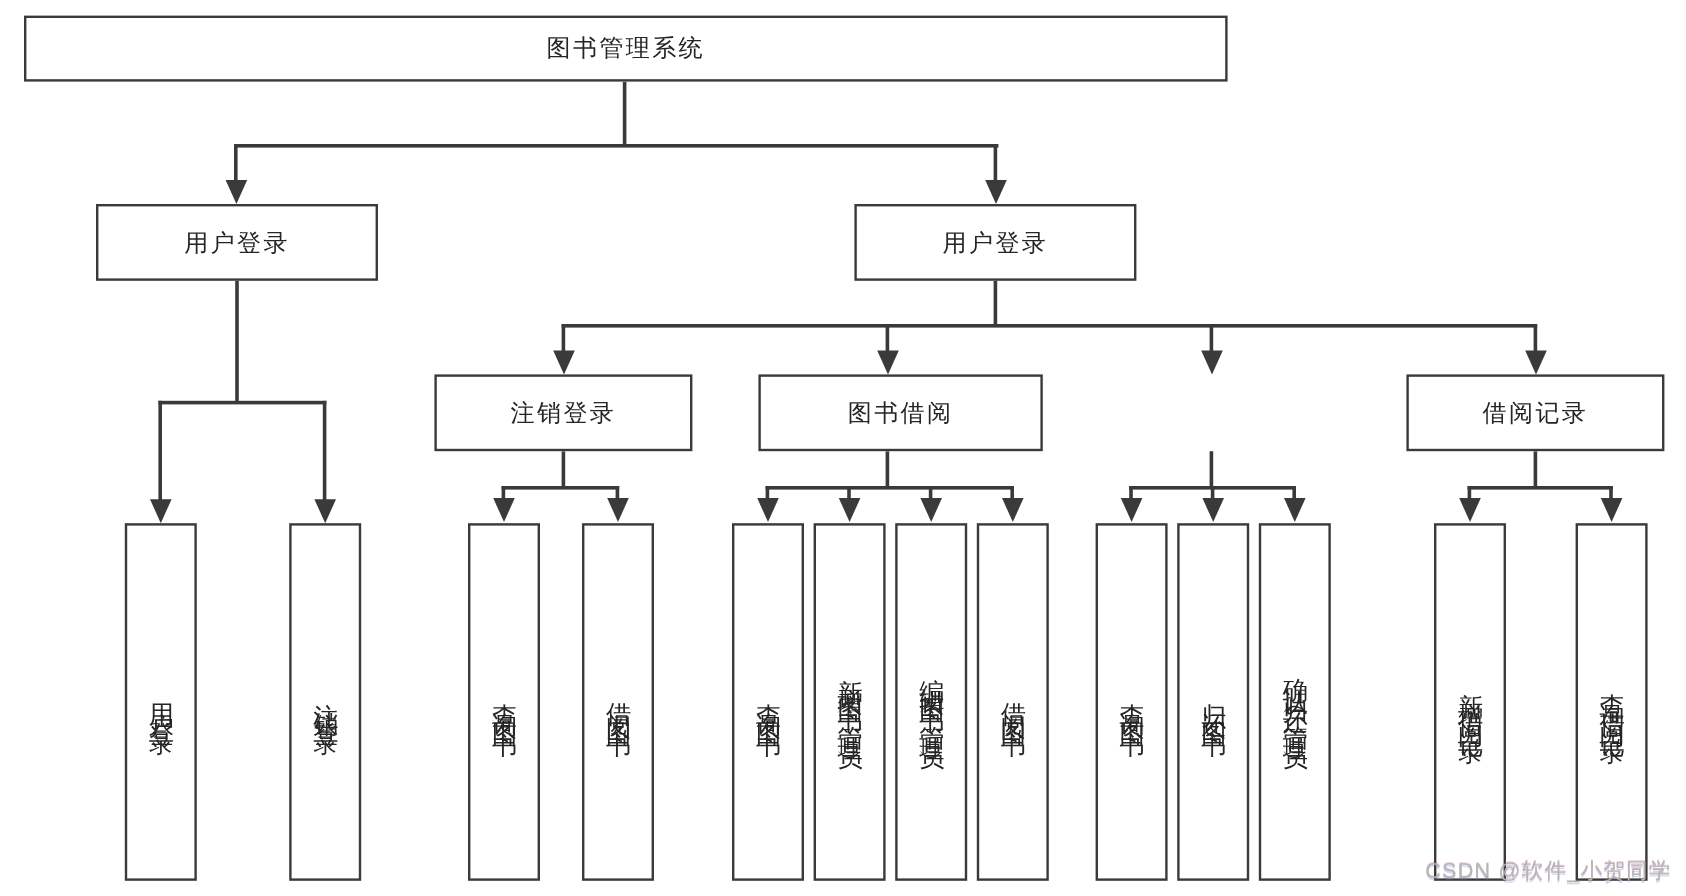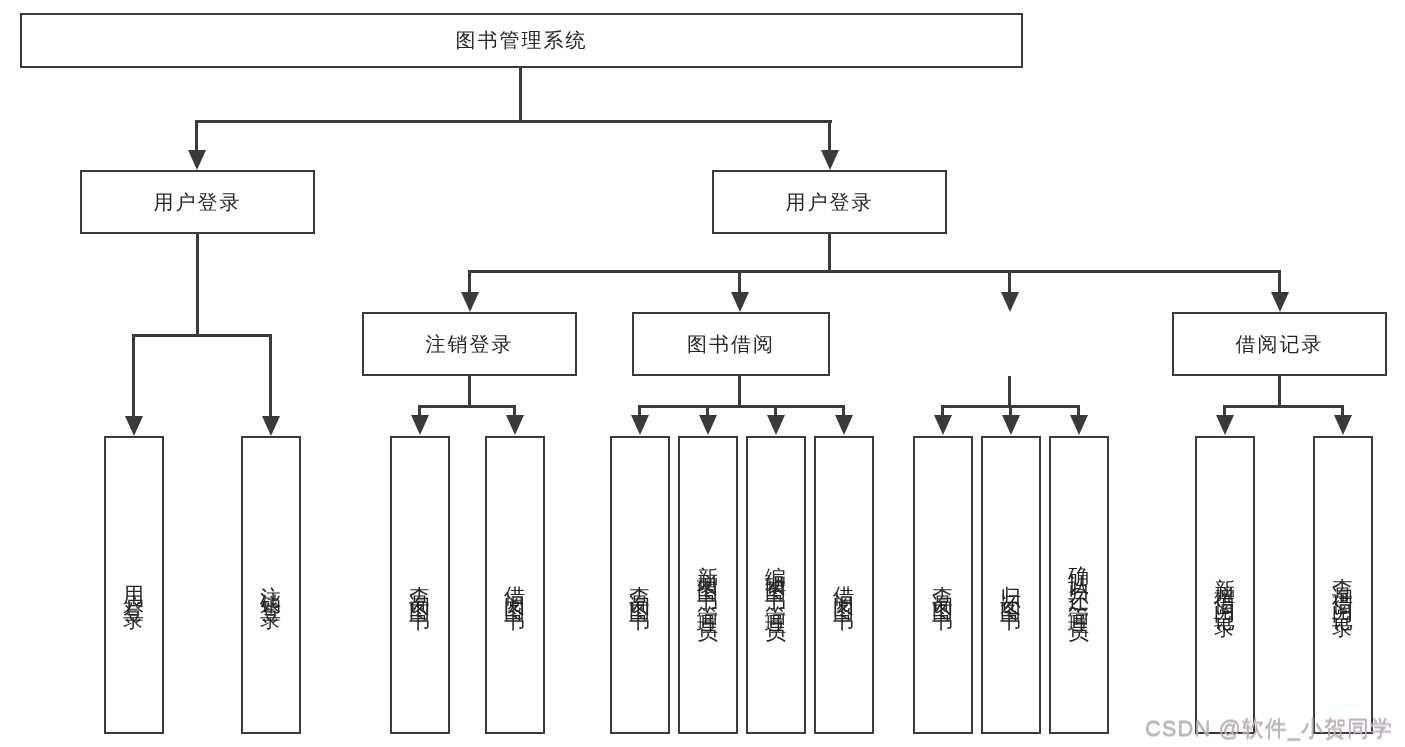--- a/index.html
+++ b/index.html
@@ -60,21 +60,21 @@
     width:0;height:0;
     border-left:9px solid transparent;
     border-right:9px solid transparent;
     border-top:20px solid var(--line);
     z-index:1;
   }
   .watermark{
     position:absolute;
     top:714px;
     right:12px;
-    font-size:22px;
+    font-size:18px;
     letter-spacing:1px;
     color:var(--watermark);
     text-shadow:0 -1px 0 rgba(220,90,80,0.30), 0 1px 0 rgba(90,110,220,0.28);
     z-index:3;
     white-space:nowrap;
   }
 </style>
 </head>
 <body>
 
@@ -87,21 +87,21 @@
   <div class="box" style="left:80px;top:170px;width:235px;height:64px">
     <span class="lbl">用户登录</span>
   </div>
   <div class="box" style="left:712px;top:170px;width:235px;height:64px">
     <span class="lbl">用户登录</span>
   </div>
 
   <div class="box" style="left:362px;top:312px;width:215px;height:64px">
     <span class="lbl">注销登录</span>
   </div>
-  <div class="box" style="left:632px;top:312px;width:198px;height:64px">
+  <div class="box" style="left:632px;top:312px;width:237px;height:64px">
     <span class="lbl">图书借阅</span>
   </div>
   <div class="box" style="left:1172px;top:312px;width:215px;height:64px">
     <span class="lbl">借阅记录</span>
   </div>
 
   <div class="box leaf" style="left:104px;top:436px;width:60px;height:298px">
     <span class="lbl">用户登录</span>
   </div>
   <div class="box leaf" style="left:241px;top:436px;width:60px;height:298px">

